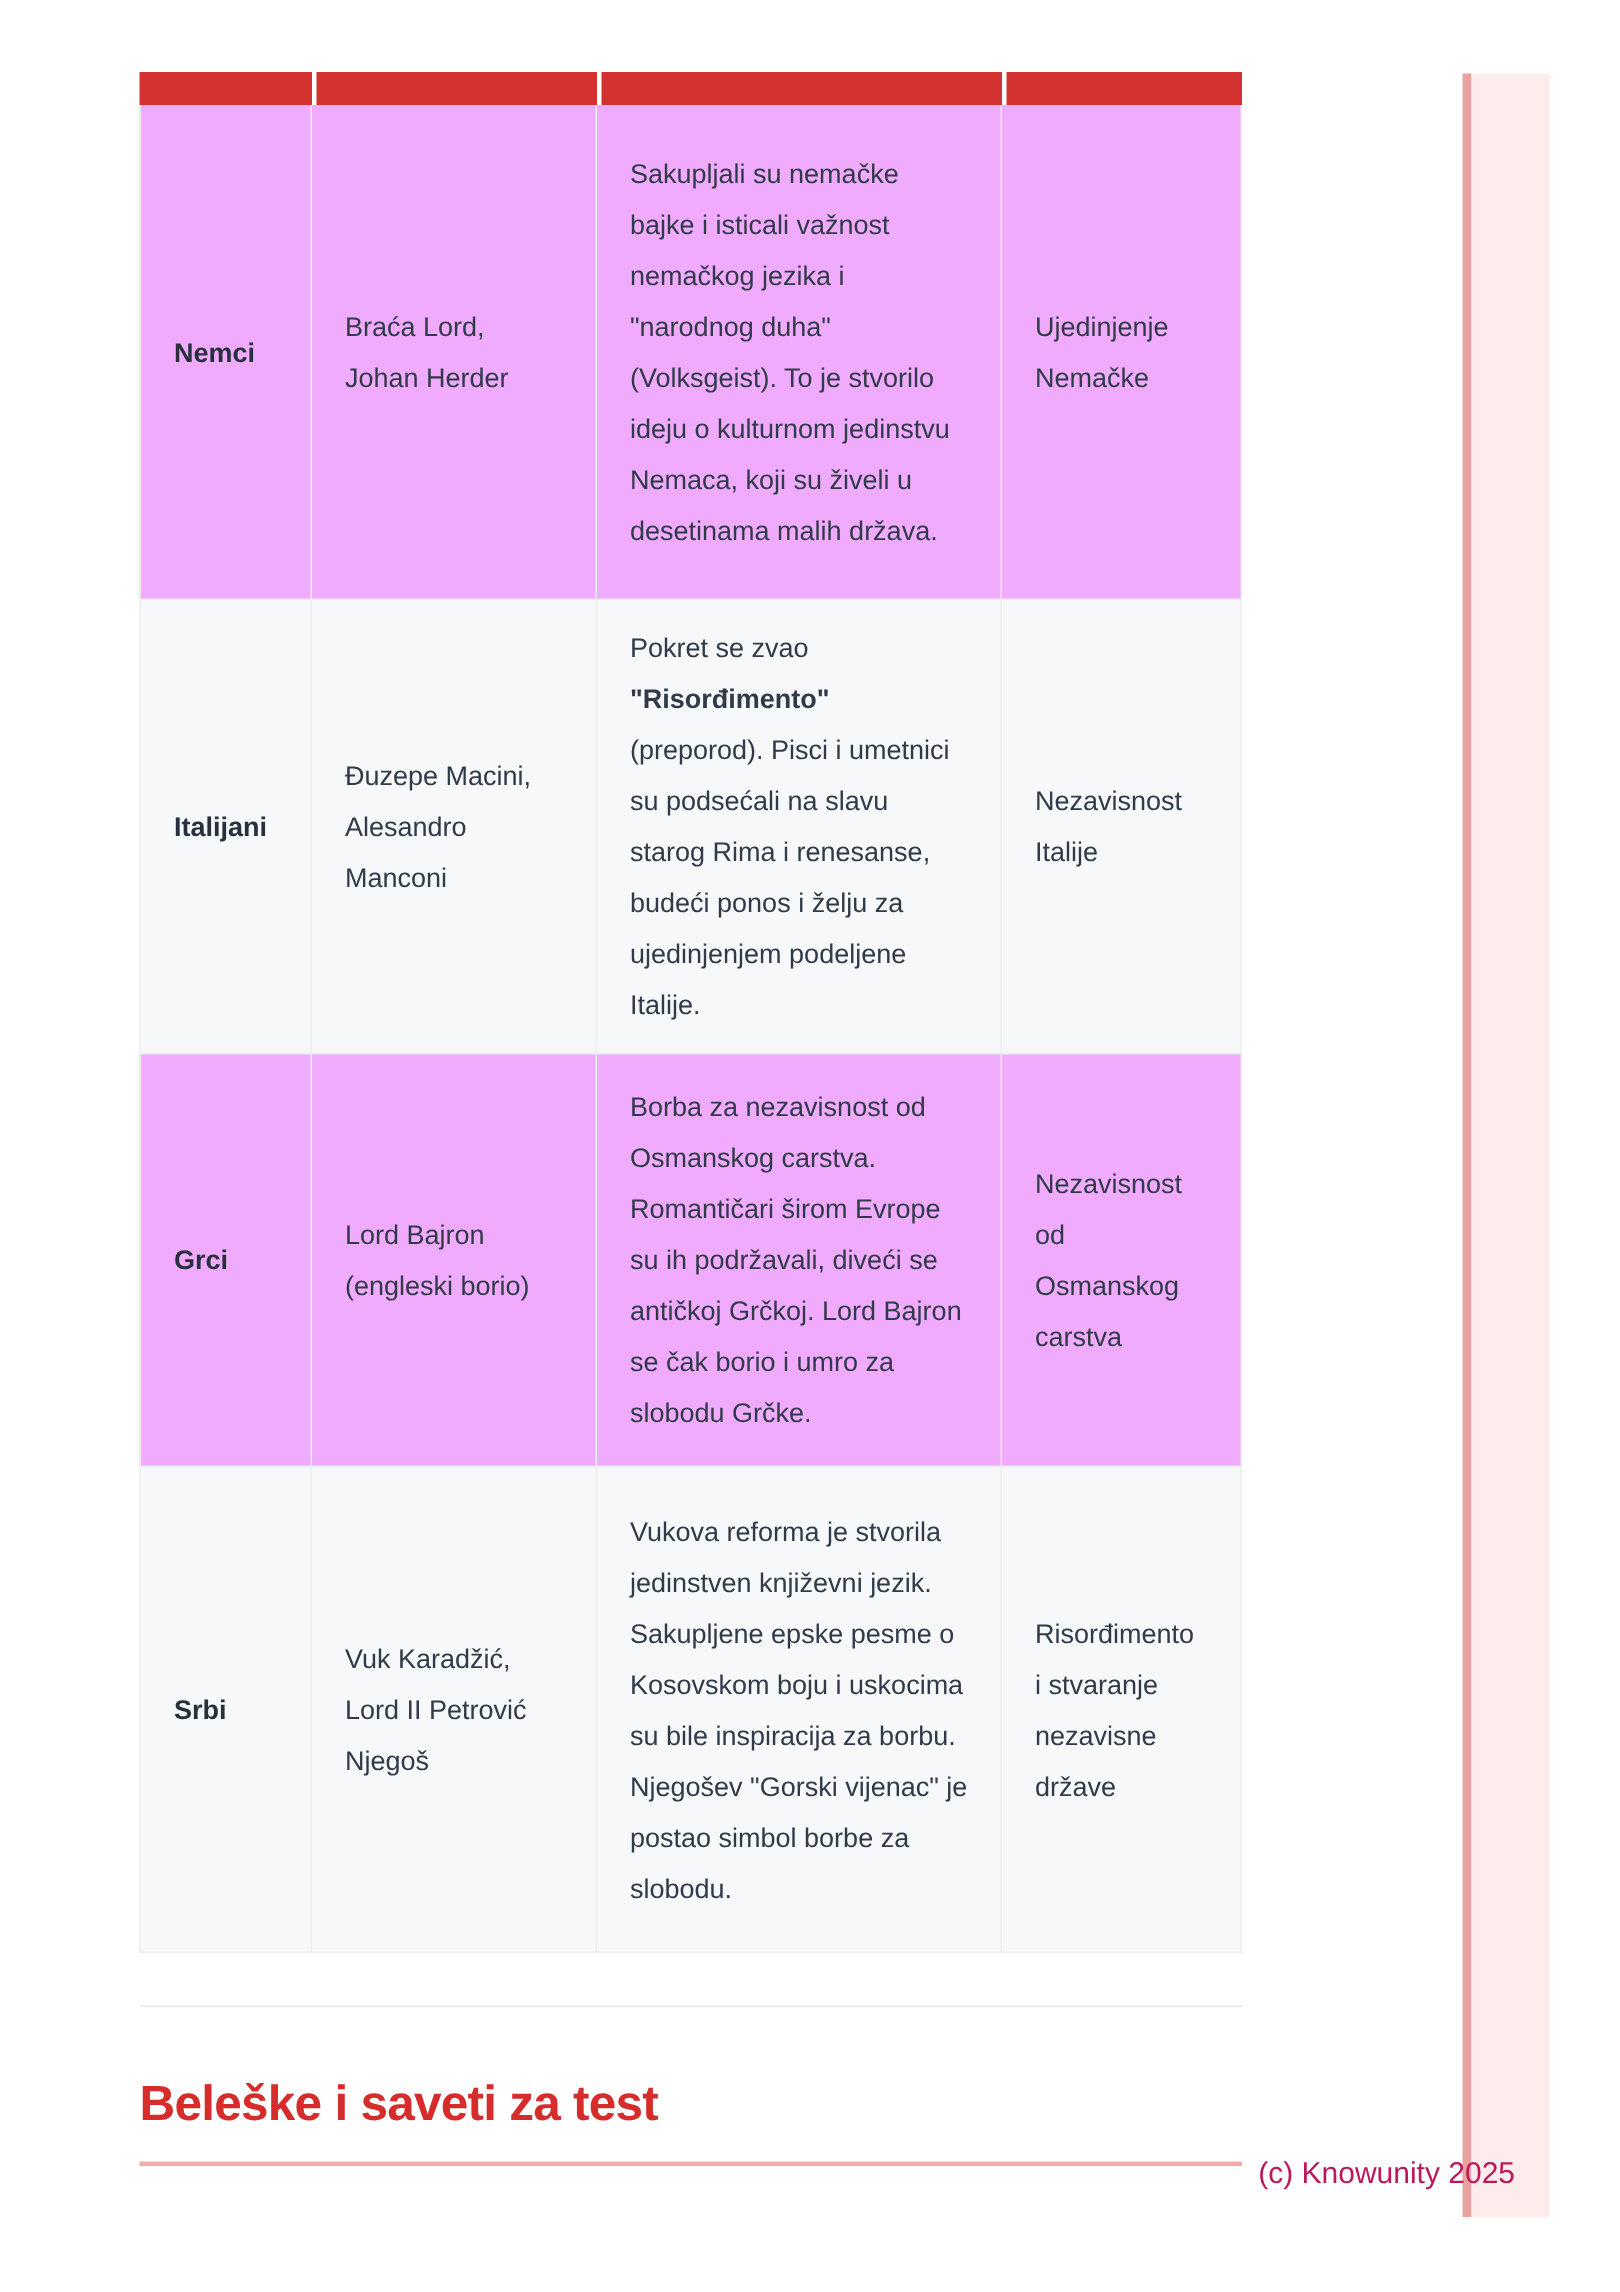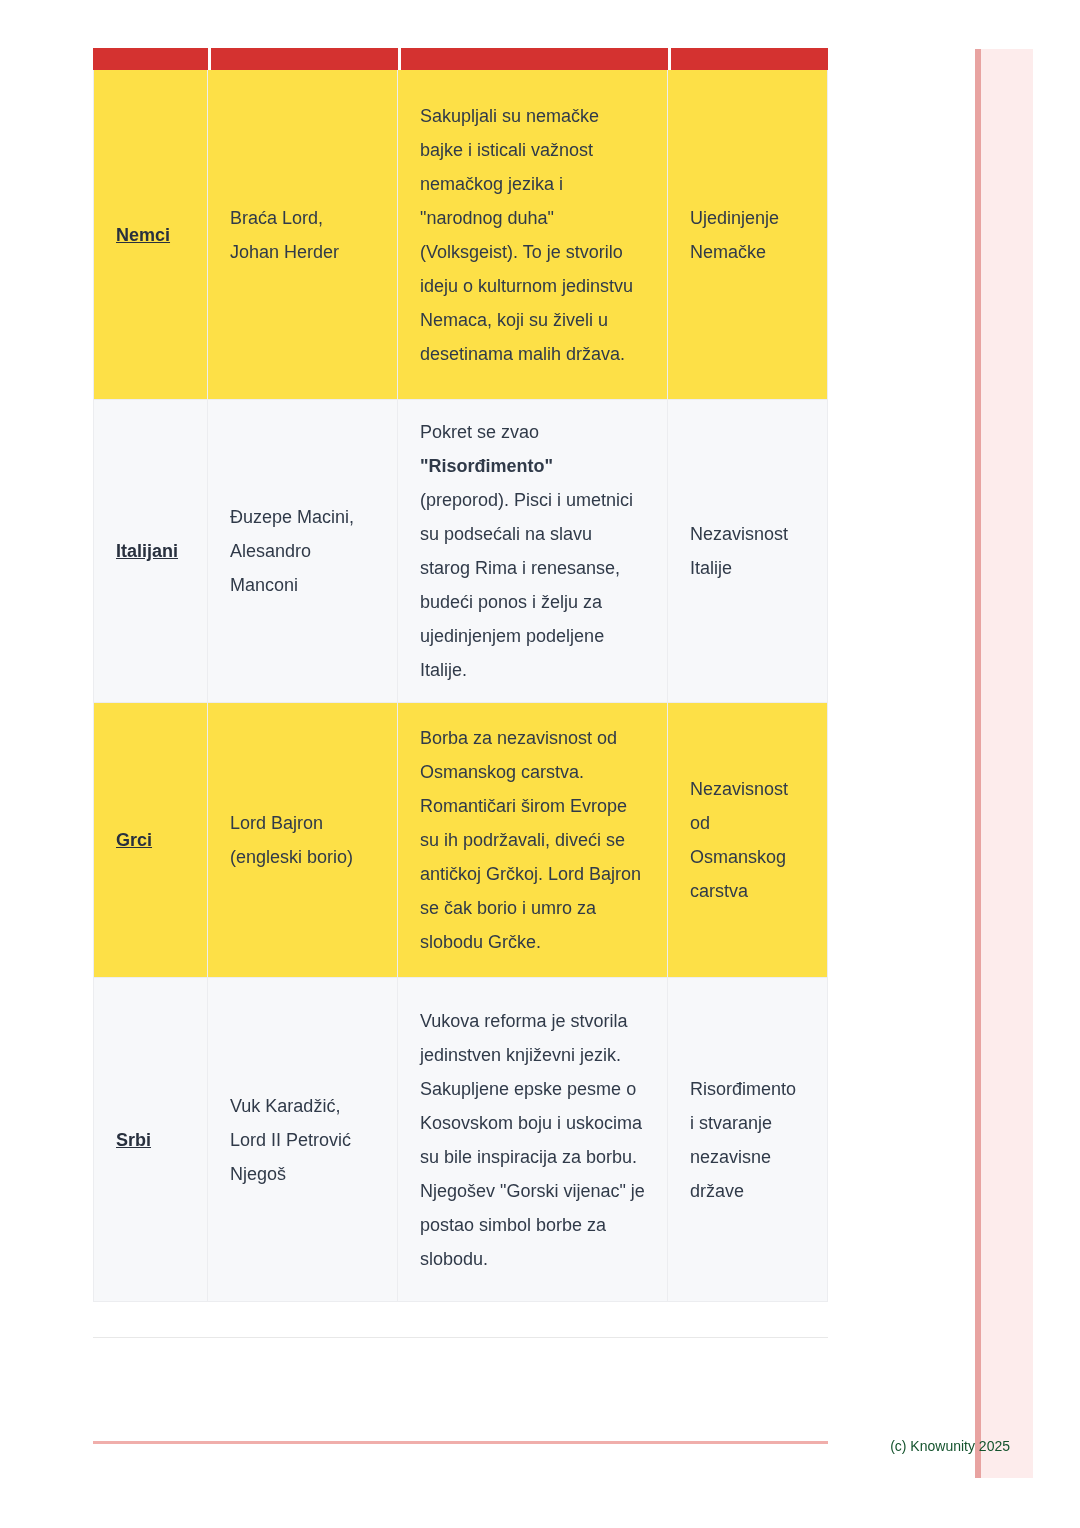--- a/index.html
+++ b/index.html
@@ -51,29 +51,29 @@
     padding: 0;
     background: #d43230;
     border-left: 3px solid #ffffff;
   }
   table.notes-table th:first-child { border-left: none; }
   table.notes-table td {
     padding: 12px 22px;
     vertical-align: middle;
     border-right: 1px solid #ecedf0;
     border-bottom: 1px solid #ecedf0;
-    background: #fde047;
+    background: #f0abfc;
   }
   table.notes-table tr td:first-child { border-left: 1px solid #ecedf0; }
   table.notes-table tr.striped td { background: #f7f8fa; }
   tr.r1 { height: 330px; }
   tr.r2 { height: 303px; }
   tr.r3 { height: 275px; }
   tr.r4 { height: 324px; }
-  td.nation { font-weight: bold; color: #28303e; text-decoration: underline; }
+  td.nation { font-weight: bold; color: #28303e; }
   td .desc-bold { font-weight: bold; }
 
   
   .divider {
     position: absolute;
     left: 93px;
     top: 1337px;
     width: 735px;
     height: 1px;
     background: #e8e8e8;
@@ -94,22 +94,22 @@
     left: 93px;
     top: 1441px;
     width: 735px;
     height: 3px;
     background: #f0aeab;
   }
   .watermark {
     position: absolute;
     top: 1438px;
     right: 70px;
-    font-size: 14px;
-    color: #14532d;
+    font-size: 20px;
+    color: #be185d;
     z-index: 2;
   }
 </style>
 </head>
 <body>
 
 <div class="page">
 
   <div class="edge-band">
     <div class="band-line"></div>
@@ -154,18 +154,19 @@
         <td class="nation">Srbi</td>
         <td>Vuk Karadžić, Lord II Petrović Njegoš</td>
         <td><span>Vukova reforma je stvorila jedinstven književni jezik. Sakupljene epske pesme o Kosovskom boju i uskocima su bile inspiracija za borbu. Njegošev "Gorski vijenac" je postao simbol borbe za slobodu.</span><span class="desc-bold"></span><span></span></td>
         <td>Risorđimento i stvaranje nezavisne države</td>
       </tr>
     </tbody>
   </table>
 
   <div class="divider"></div>
 
+  <h1 class="section-heading">Beleške i saveti za test</h1>
 
   <div class="heading-underline"></div>
 
   <div class="watermark">(c) Knowunity 2025</div>
 
 </div>
 
 </body></html>

